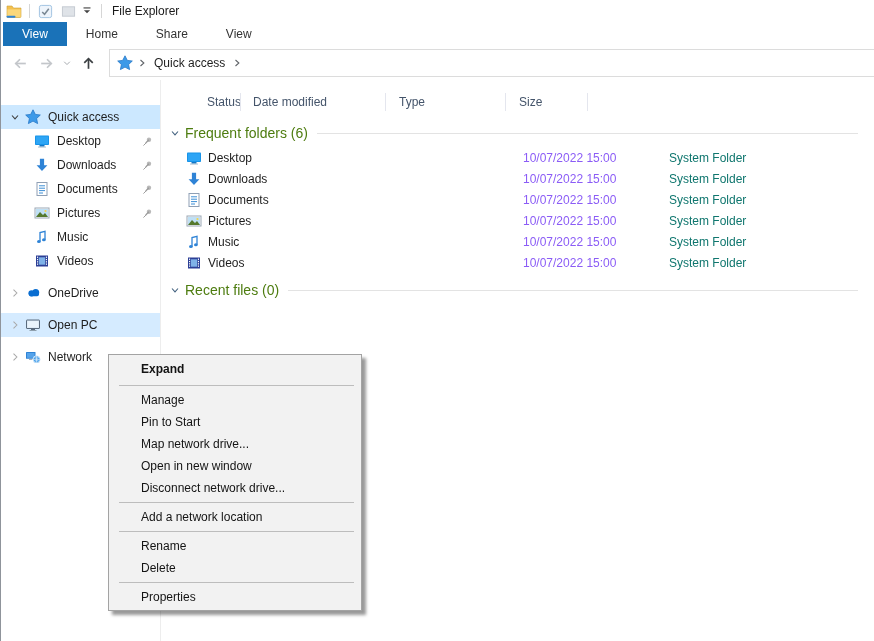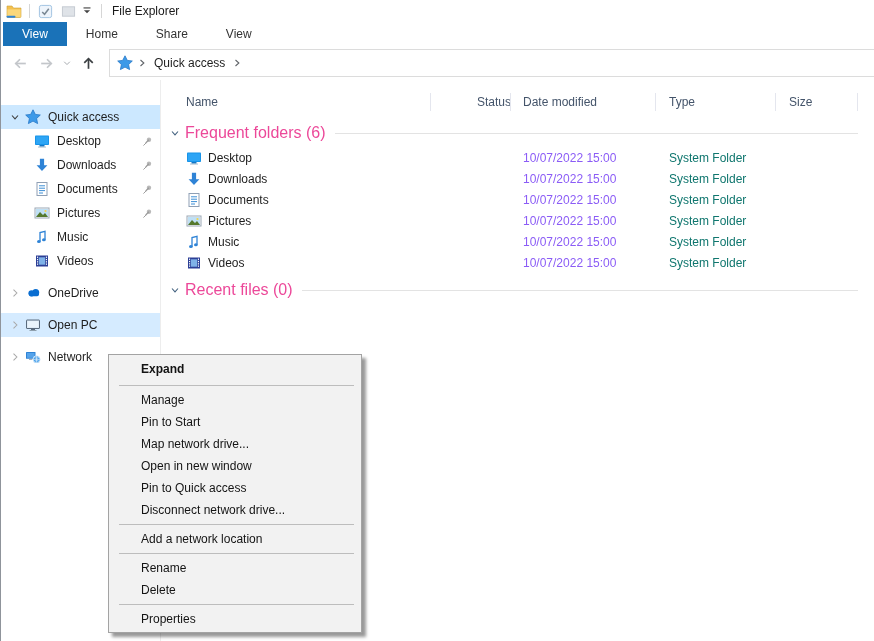--- a/index.html
+++ b/index.html
@@ -45,21 +45,21 @@
   .hdr-cell { position: relative; height: 100%; display: flex; align-items: center; padding-left: 10px; }
   .hdr-cell::after { content: ""; position: absolute; right: 0; top: 5px; bottom: 5px; width: 1px; background: #e4e6ee; }
   .c0 { width: 270px; padding-left: 25px; }
   .c1 { width: 80px; justify-content: flex-end; }
   .c2 { width: 145px; padding-left: 12px; }
   .c3 { width: 120px; padding-left: 13px; }
   .c4 { width: 82px; padding-left: 13px; }
 
   .group-header { display: flex; align-items: center; height: 22px; margin-top: 6px; padding-left: 8px; }
   .group-chev { width: 14px; height: 12px; display: inline-flex; margin-right: 2px; }
-  .group-label { color: #ec4899; font-size: 16px; white-space: nowrap; }
+  .group-label { color: #4d7c0f; font-size: 14px; white-space: nowrap; }
   .group-rule { flex: 1; height: 1px; background: #e3e3e3; margin-left: 9px; margin-right: 16px; }
   .group-rows { margin-top: 3px; }
   .file-row { display: flex; height: 21px; align-items: center; cursor: default; }
   .cell { height: 100%; display: flex; align-items: center; }
   .cell-name { width: 270px; padding-left: 25px; gap: 6px; color: #1e1e1e; }
   .cell-name .fi { width: 16px; height: 16px; display: inline-flex; flex-shrink: 0; }
   .cell-status { width: 80px; padding-left: 10px; }
   .cell-date { width: 145px; padding-left: 12px; color: #8b5cf6; }
   .cell-type { width: 120px; padding-left: 13px; color: #0f766e; }
   .cell-size { width: 82px; padding-left: 13px; color: #555; }
@@ -333,23 +333,20 @@
               <circle cx="11.6" cy="10.4" r="3.6" fill="#3d9ae8" stroke="#fff" stroke-width="0.7"></circle>
               <path d="M8.2 10.4h6.8M11.6 7v6.9M9.3 8.4c1.5 1 3.2 1 4.6 0M9.3 12.4c1.5-1 3.2-1 4.6 0" stroke="#fff" stroke-width="0.55" fill="none"></path>
             </svg>
           </span>
           <span class="side-label">Network</span>
         </div>
       </div>
 
     <div class="content">
       <div class="hdr">
-        <div class="hdr-cell c0">
-            <span>Name</span>
-          </div>
         <div class="hdr-cell c1">
             <span>Status</span>
           </div>
         <div class="hdr-cell c2">
             <span>Date modified</span>
           </div>
         <div class="hdr-cell c3">
             <span>Type</span>
           </div>
         <div class="hdr-cell c4">
@@ -489,21 +486,20 @@
     </div>
   </div>
 
   <div class="context-menu">
       <div class="menu-item default">Expand</div>
       <div class="menu-sep"></div>
       <div class="menu-item">Manage</div>
       <div class="menu-item">Pin to Start</div>
       <div class="menu-item">Map network drive...</div>
       <div class="menu-item">Open in new window</div>
-      <div class="menu-item">Pin to Quick access</div>
       <div class="menu-item">Disconnect network drive...</div>
       <div class="menu-sep"></div>
       <div class="menu-item">Add a network location</div>
       <div class="menu-sep"></div>
       <div class="menu-item">Rename</div>
       <div class="menu-item">Delete</div>
       <div class="menu-sep"></div>
       <div class="menu-item">Properties</div>
     </div>
 

